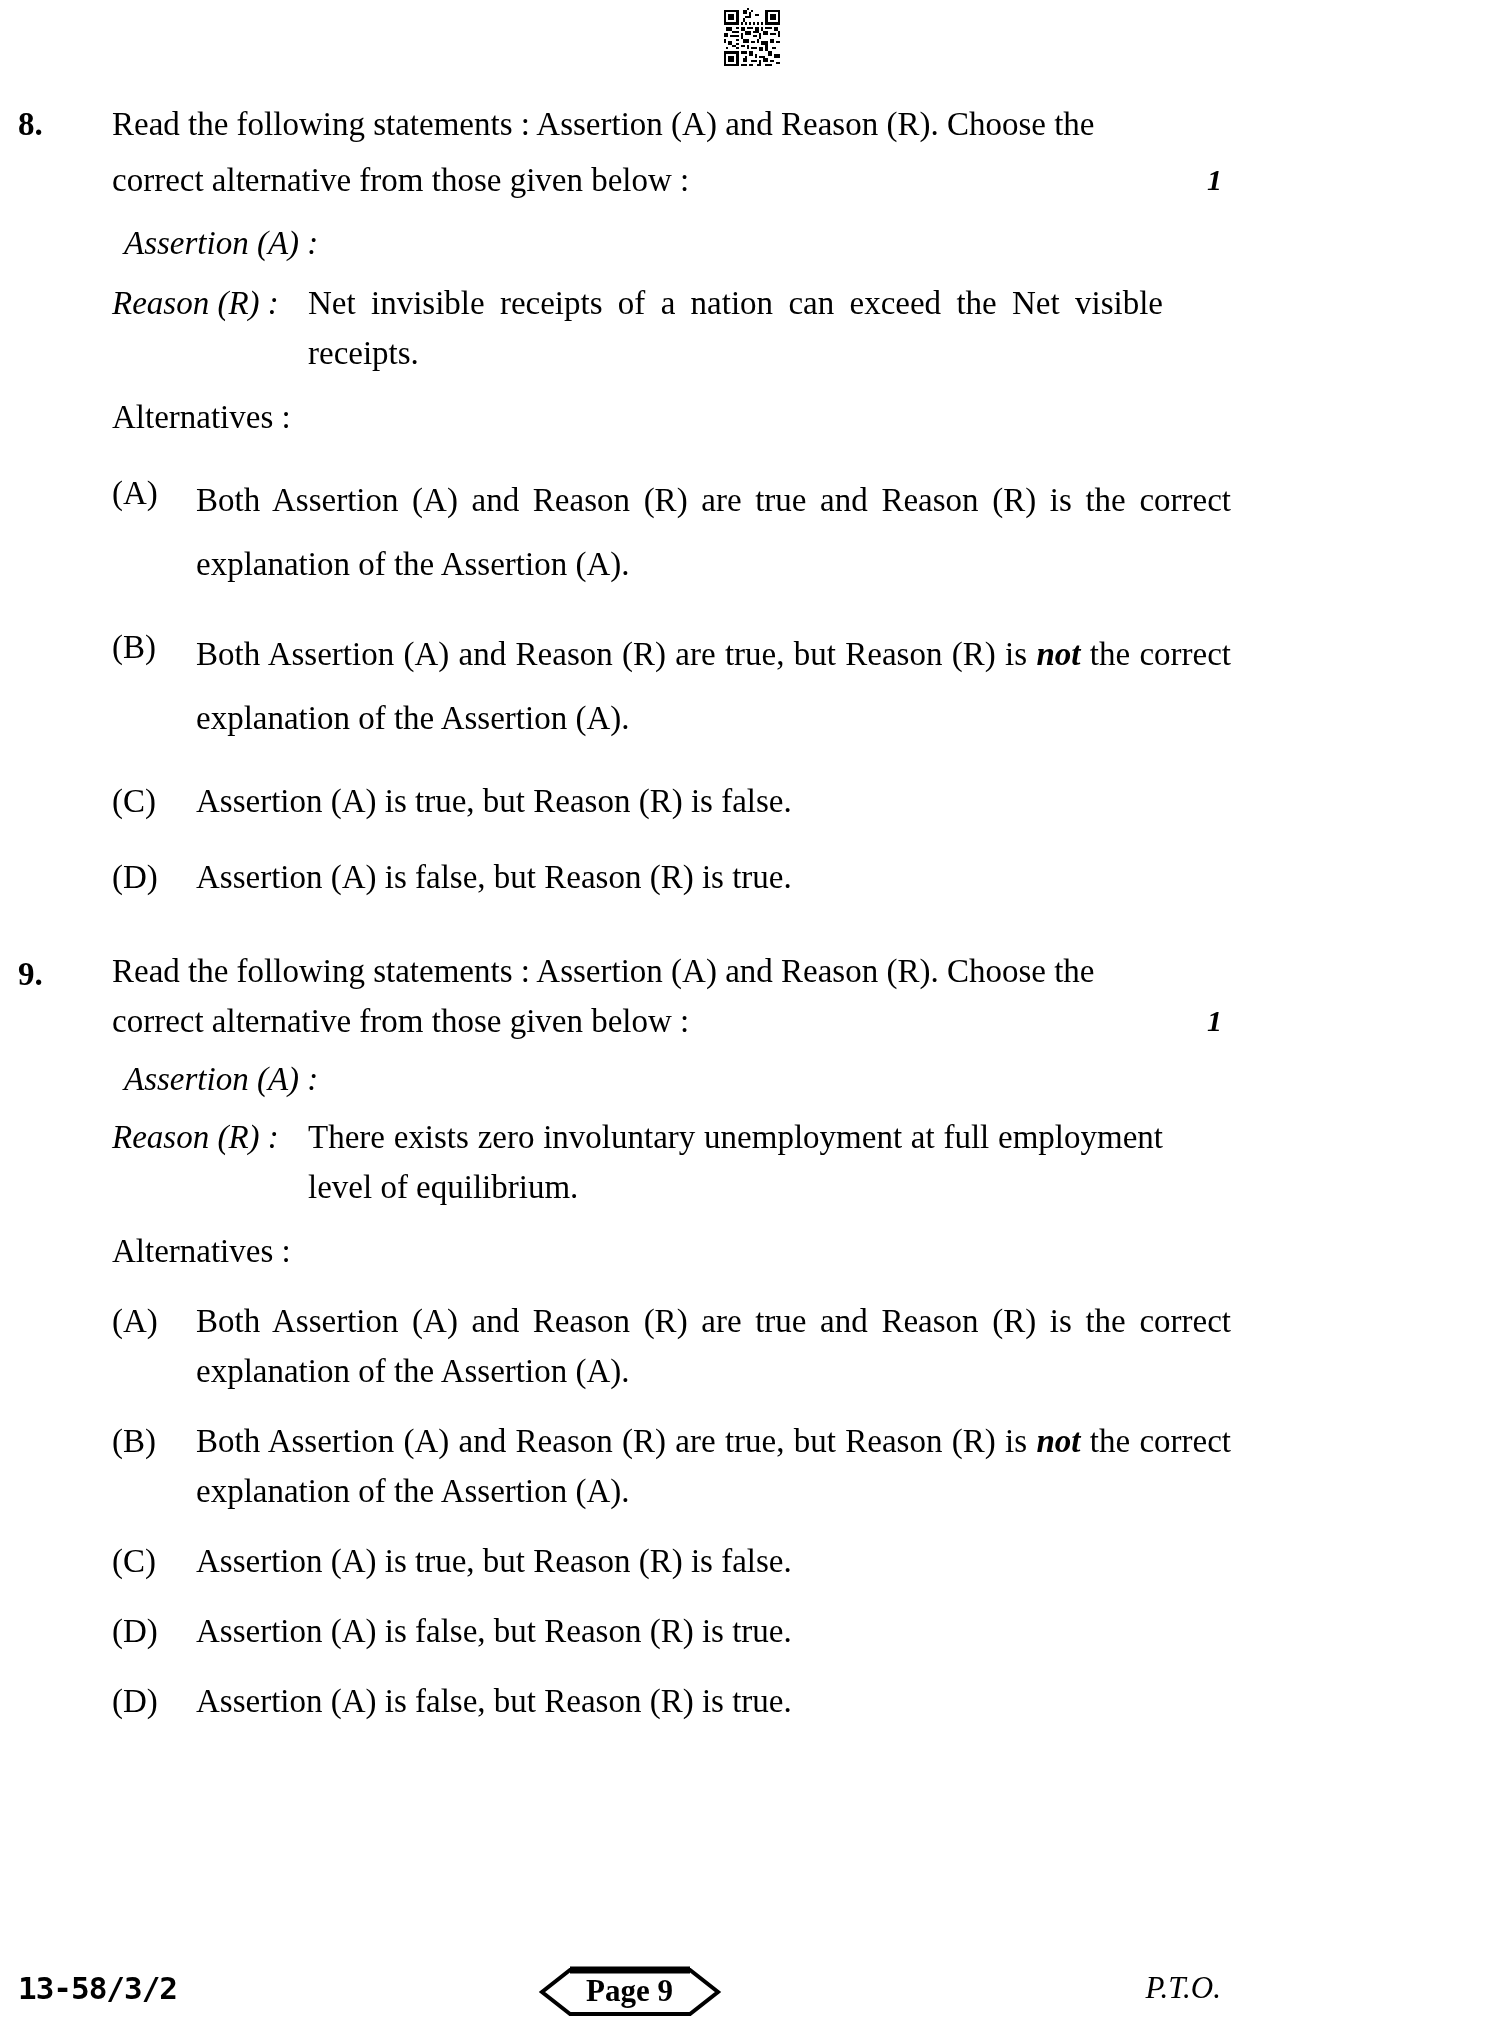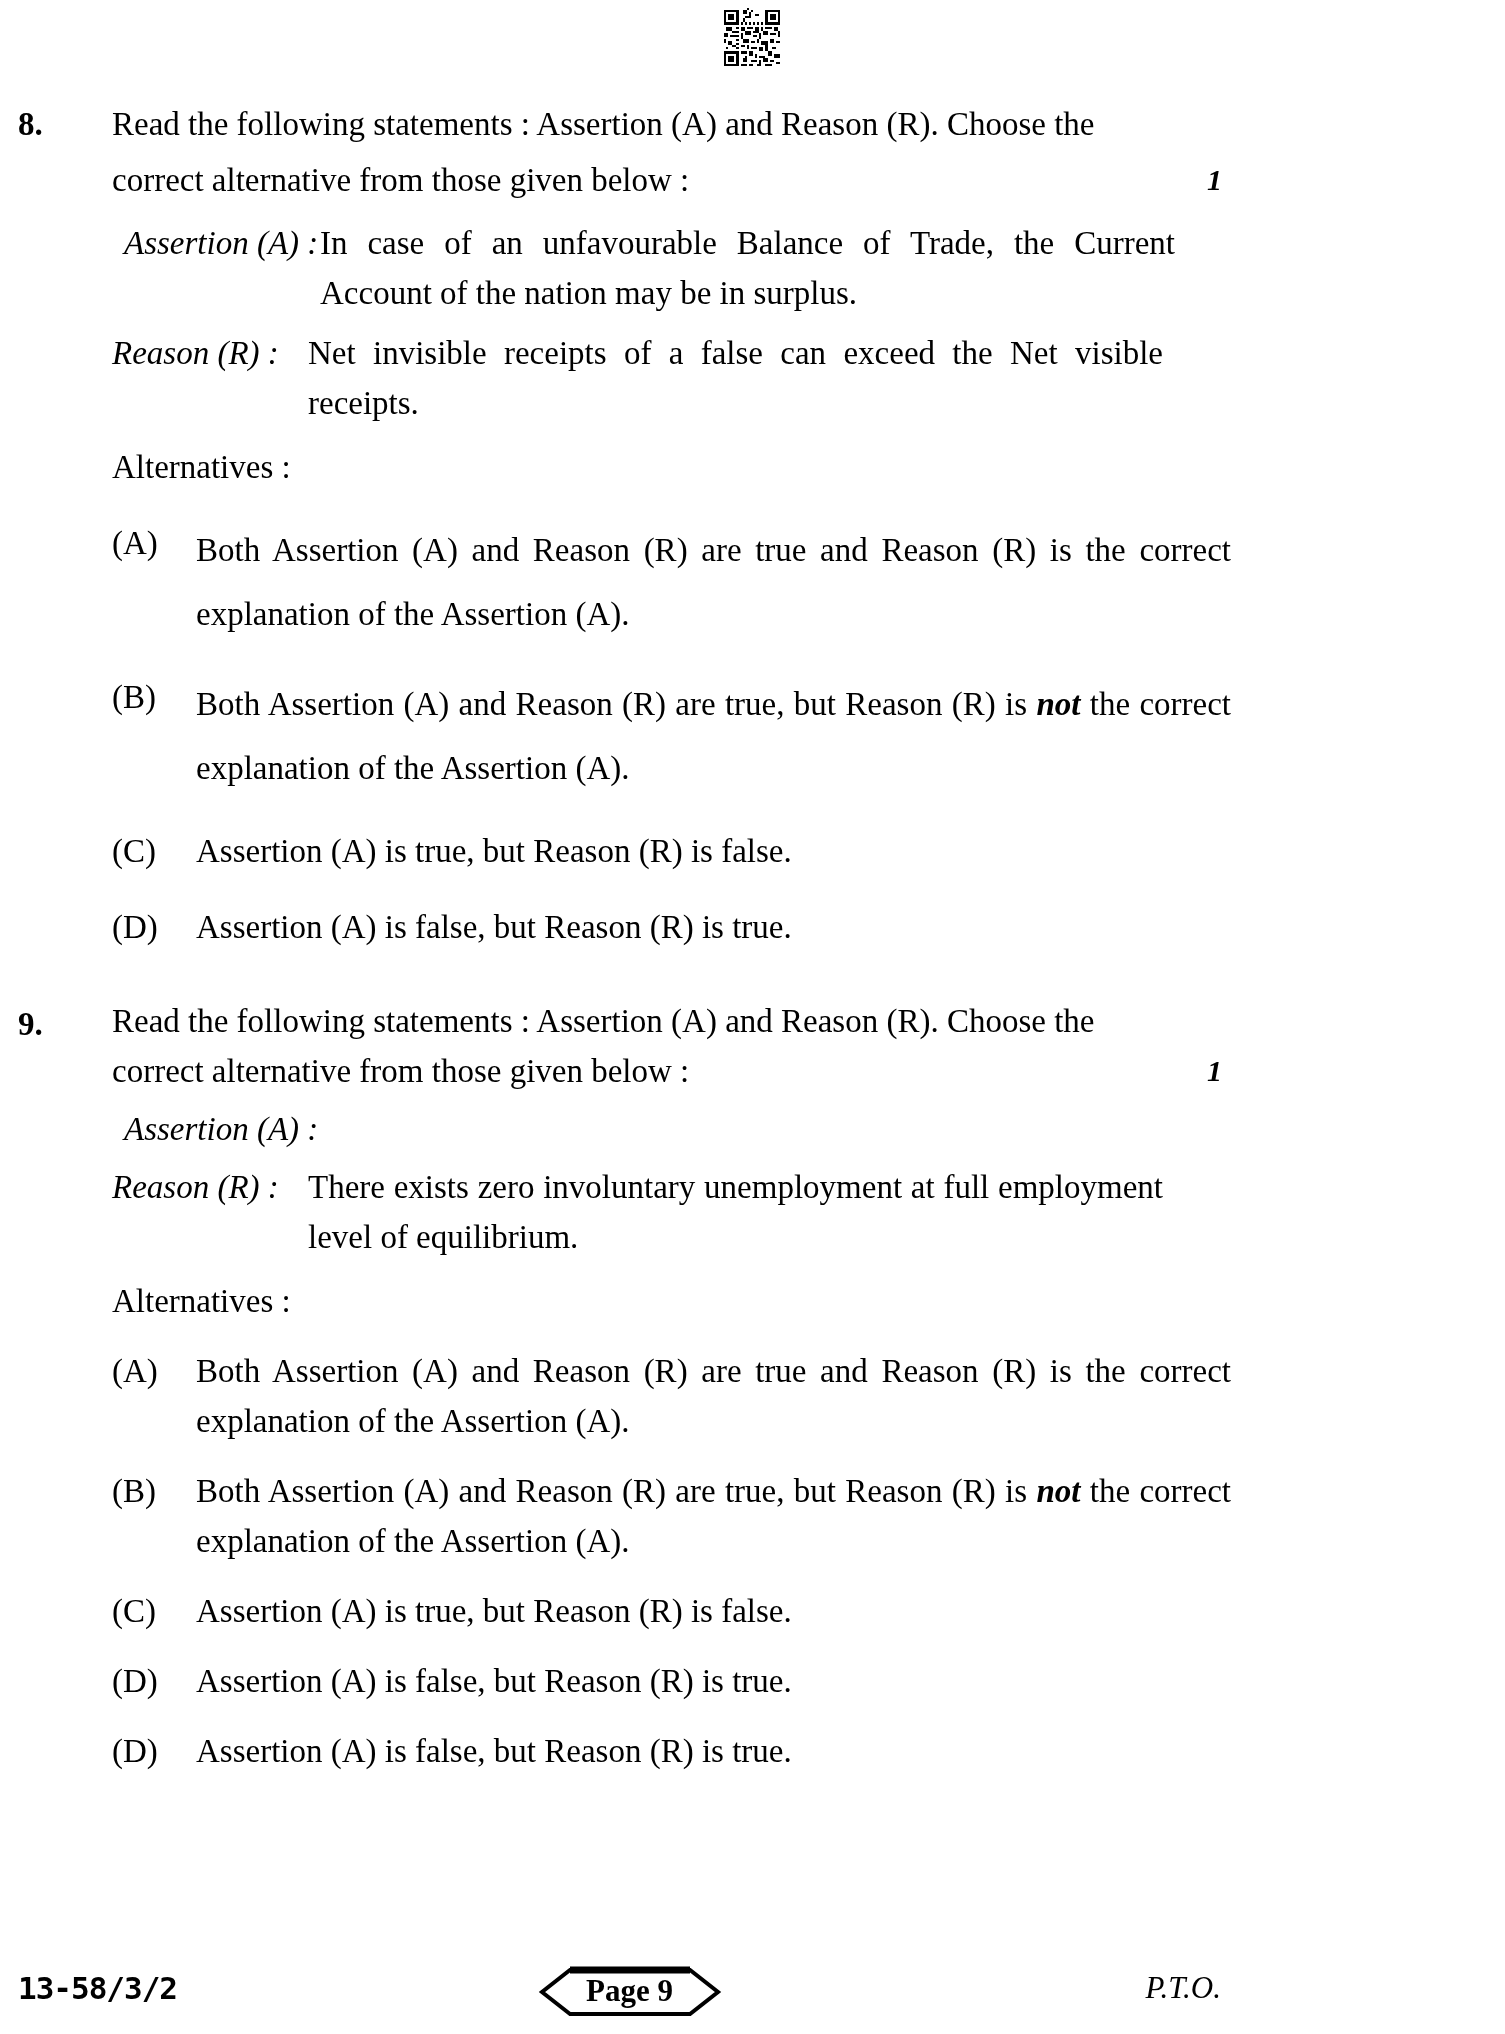--- a/index.html
+++ b/index.html
@@ -289,26 +289,25 @@
         <div class="stem">
           <span class="l1">Read the following statements : Assertion (A) and Reason (R). Choose the</span>
           <span class="l2">
             <span>correct alternative from those given below :</span>
             <span class="marks">1</span>
           </span>
         </div>
 
         <div class="ar-row">
           <div class="ar-label w1">Assertion (A) :</div>
-          <div class="ar-text just">In case of an unfavourable Balance of Trade, the Current Account of the nation may be in surplus.</div>
         </div>
 
         <div class="ar-row">
           <div class="ar-label w2">Reason (R) :</div>
-          <div class="ar-text jfull">Net invisible receipts of a false can exceed the Net visible receipts.</div>
+          <div class="ar-text jfull">Net invisible receipts of a nation can exceed the Net visible receipts.</div>
         </div>
 
         <div class="alts">Alternatives :</div>
 
         <div class="opt-row">
           <div class="opt-letter">(A)</div>
           <div class="opt-text q8 jfull"><span>Both Assertion (A) and Reason (R) are true and Reason (R) is the correct explanation of the Assertion (A).</span></div>
         </div>
 
         <div class="opt-row">

